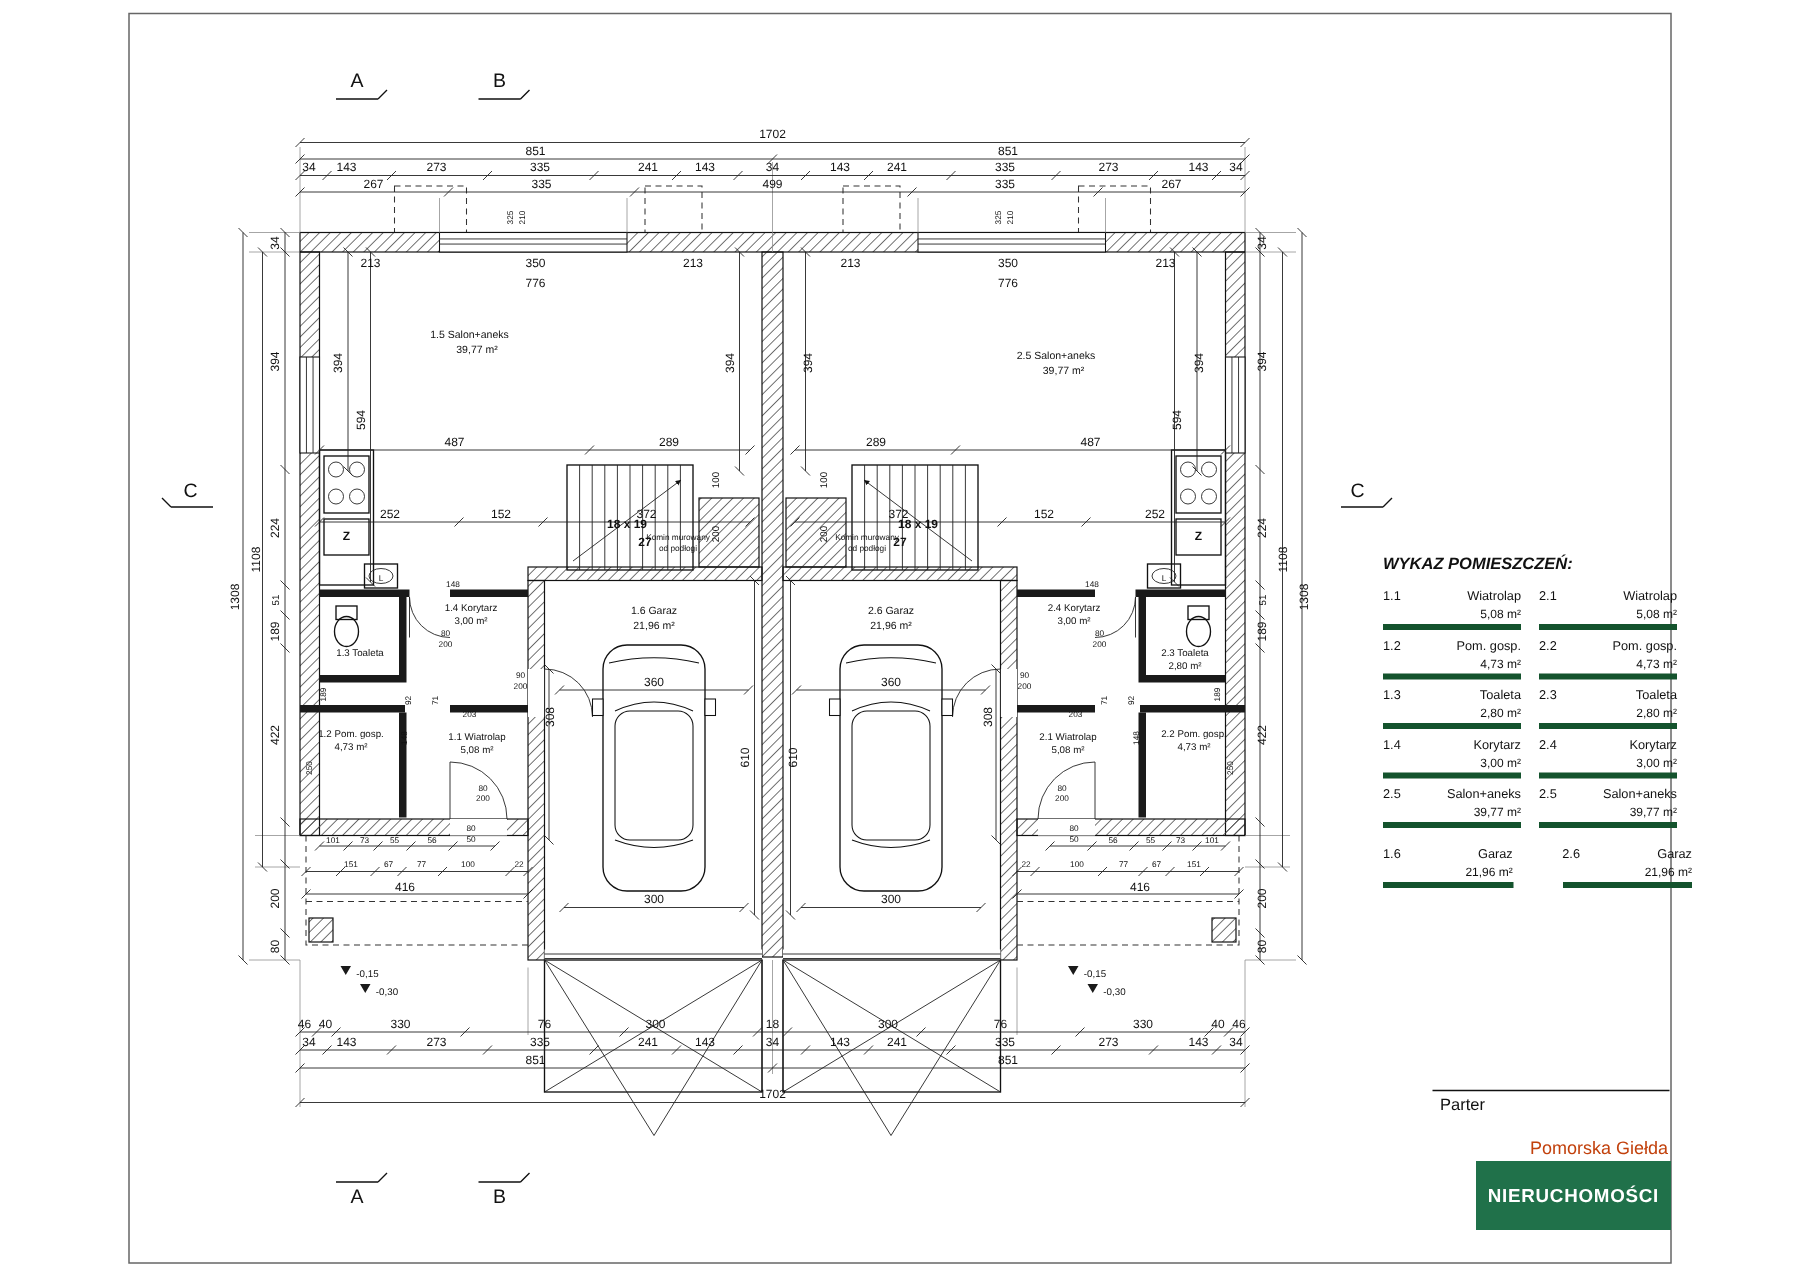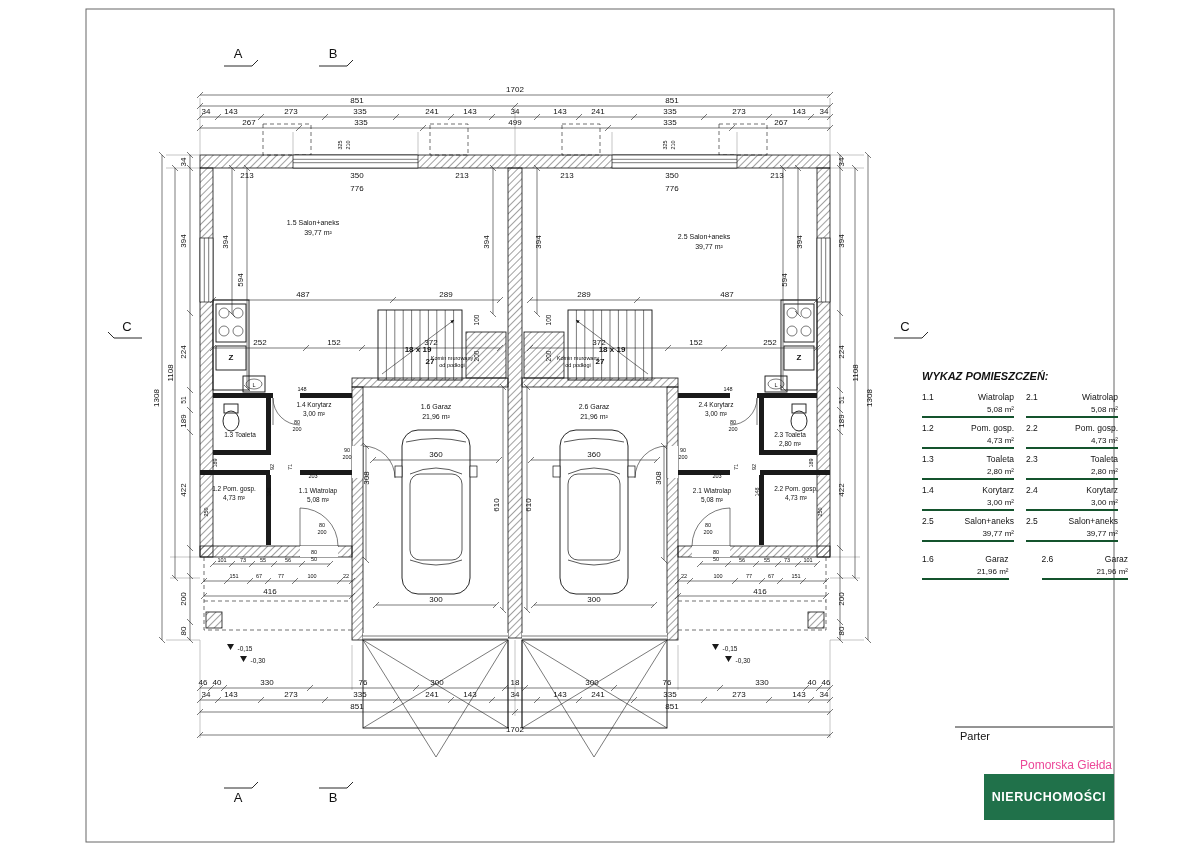--- a/index.html
+++ b/index.html
@@ -21,28 +21,28 @@
   text.xs{font-size:5.5px;}
   text.room{font-size:7px;}
   text.b{font-size:8px;font-weight:bold;}
   text.sec{font-size:13px;}
   text.parter{font-size:11px;text-anchor:start;}
   
   .sched{position:absolute;left:922px;top:370px;width:206px;}
   .sched-title{font-size:11px;font-weight:bold;margin-bottom:10px;font-style:italic;}
   .srow{display:flex;gap:12px;margin-bottom:5px;}
   .srow.last{margin-top:12px;gap:33px;}
-  .scell{width:92px;border-bottom:2px solid #14532d;padding-bottom:2px;display:flex;}
+  .scell{width:92px;border-bottom:4px solid #14532d;padding-bottom:2px;display:flex;}
   .sno{width:22px;font-size:8.5px;}
   .sbody{flex:1;text-align:right;}
   .snm{display:block;font-size:8.5px;}
   .sar{display:block;font-size:8px;margin-top:3px;}
   
   .logo{position:absolute;right:86px;bottom:26px;text-align:right;}
-  .logo-top{font-size:12px;color:#ec4899;margin-bottom:2px;padding-right:2px;}
+  .logo-top{font-size:12px;color:#c2410c;margin-bottom:2px;padding-right:2px;}
   .logo-bar{display:flex;align-items:center;gap:6px;background:#20714a;color:#fff;
             font-weight:bold;font-size:12.5px;padding:16px 8px;letter-spacing:0.5px;}
 </style>
 </head>
 <body>
 
 <div class="page">
 
 <svg id="plan" width="1200" height="846" viewBox="0 0 1200 846">
   <defs>

